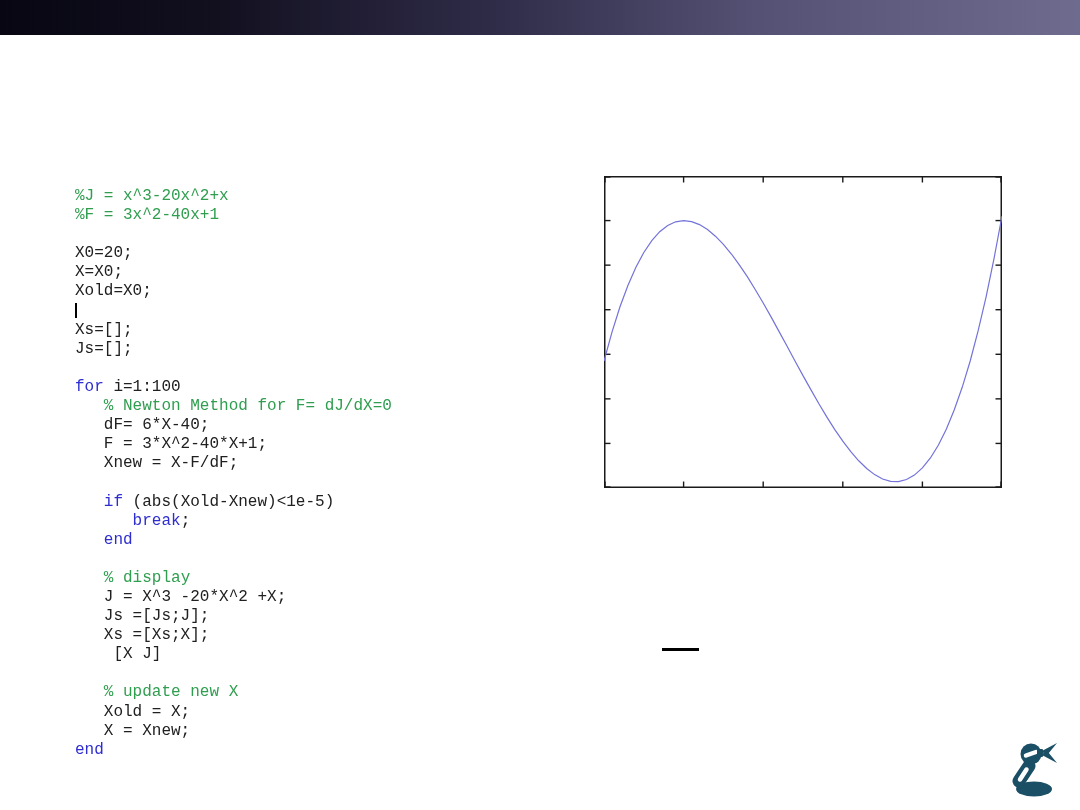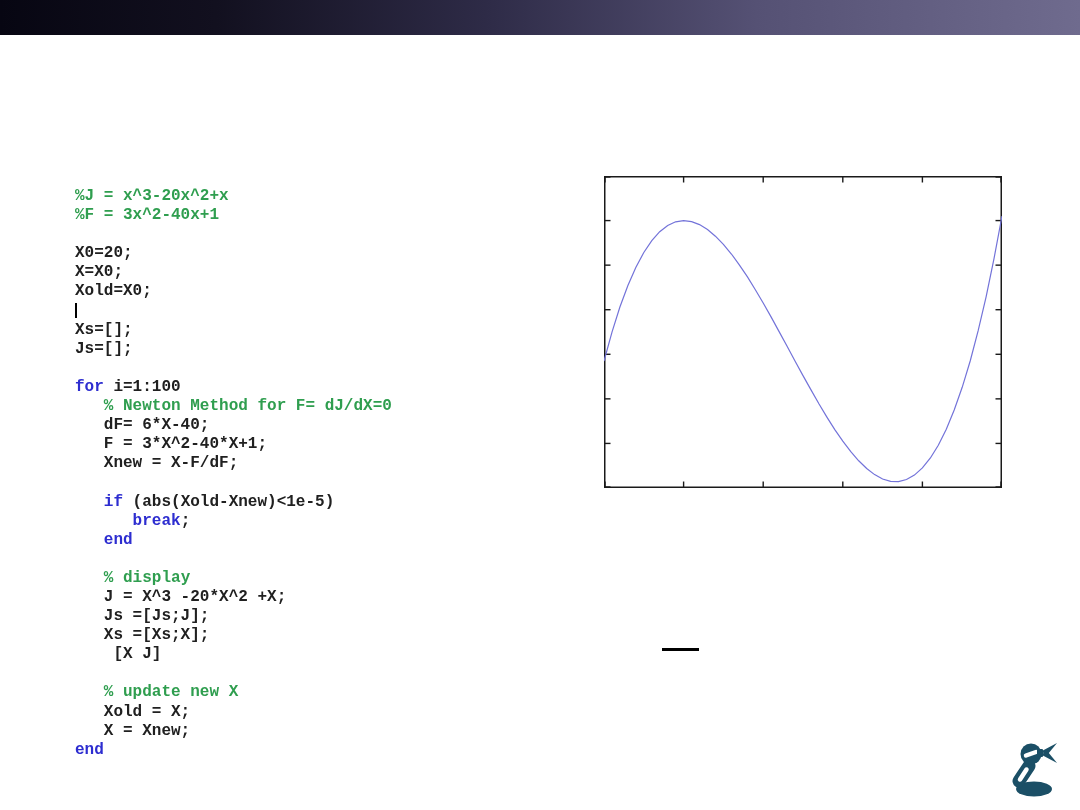--- a/index.html
+++ b/index.html
@@ -9,21 +9,21 @@
     background:#ffffff;
     overflow:hidden;
     font-family:"Liberation Sans", sans-serif;
   }
   .header-bar{
     position:absolute;left:0;top:0;width:1080px;height:35px;
   }
   .code-block{
     position:absolute;left:75px;top:187px;
     font-family:"Liberation Mono","DejaVu Sans Mono",monospace;
-    font-size:16px;line-height:19.1px;font-weight:bold;
+    font-size:16px;line-height:19.1px;font-weight:normal;
     white-space:pre;
   }
   .code-line{white-space:pre;height:19.1px;}
   .caret{
     display:inline-block;width:2px;height:15px;
     background:#000;vertical-align:-3px;
   }
   .plot-figure{
     position:absolute;left:604px;top:176px;width:398px;height:312px;
     background:#ffffff;

